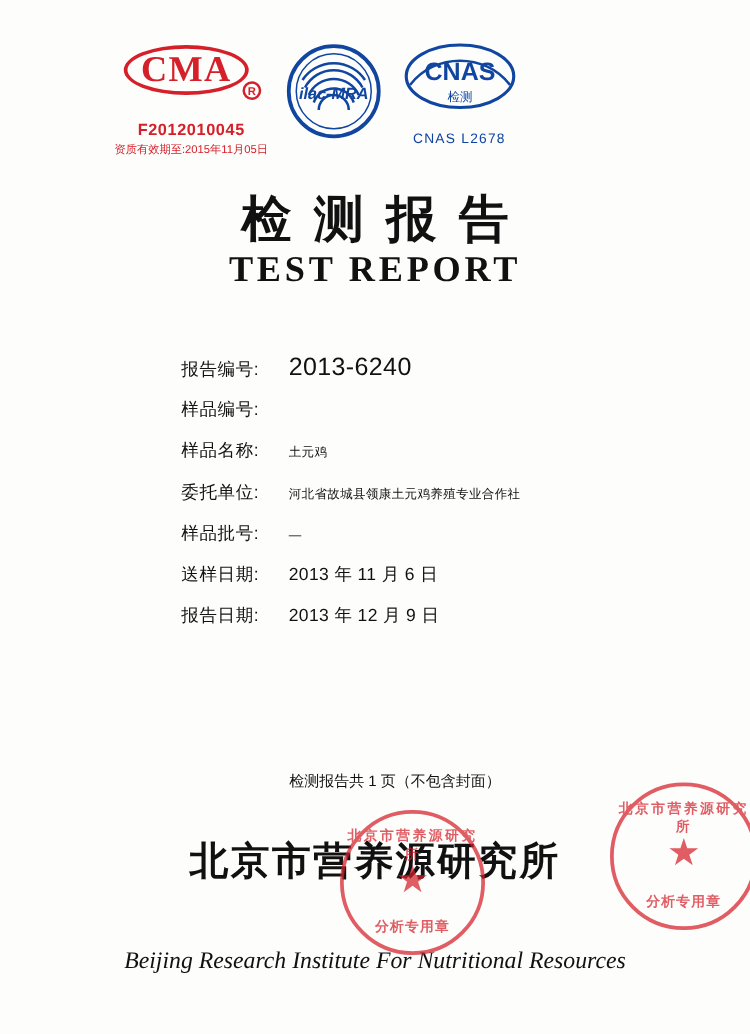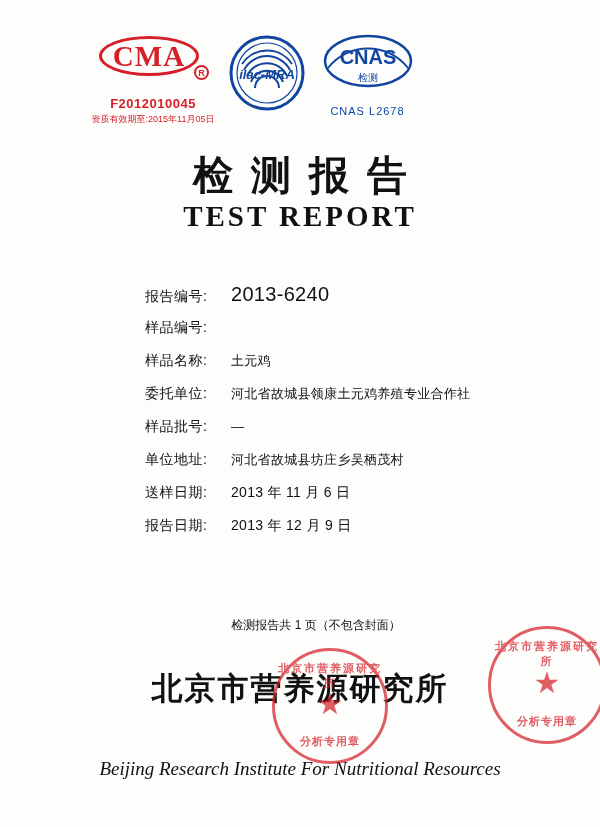--- a/index.html
+++ b/index.html
@@ -181,21 +181,21 @@
   .info-value {
     font-size: 14px;
     color: #111;
     letter-spacing: 0.3px;
   }
   .info-row.big .info-value {
     font-size: 20px;
     font-family: "Liberation Sans", sans-serif;
   }
   .info-row.sp .info-value {
-    font-size: 13px;
+    font-size: 10px;
   }
 
   
   .note {
     position: absolute;
     top: 617px;
     left: 16px;
     width: 600px;
     text-align: center;
     font-size: 12px;
@@ -348,24 +348,20 @@
     <div class="info-row sp">
       <div class="info-label">委托单位:</div>
       <div class="info-value">河北省故城县领康土元鸡养殖专业合作社</div>
     </div>
 
     <div class="info-row sp">
       <div class="info-label">样品批号:</div>
       <div class="info-value">—</div>
     </div>
 
-    <div class="info-row sp">
-      <div class="info-label">单位地址:</div>
-      <div class="info-value">河北省故城县坊庄乡吴栖茂村</div>
-    </div>
 
     <div class="info-row">
       <div class="info-label">送样日期:</div>
       <div class="info-value">2013 年 11 月 6 日</div>
     </div>
 
     <div class="info-row">
       <div class="info-label">报告日期:</div>
       <div class="info-value">2013 年 12 月 9 日</div>
     </div>

